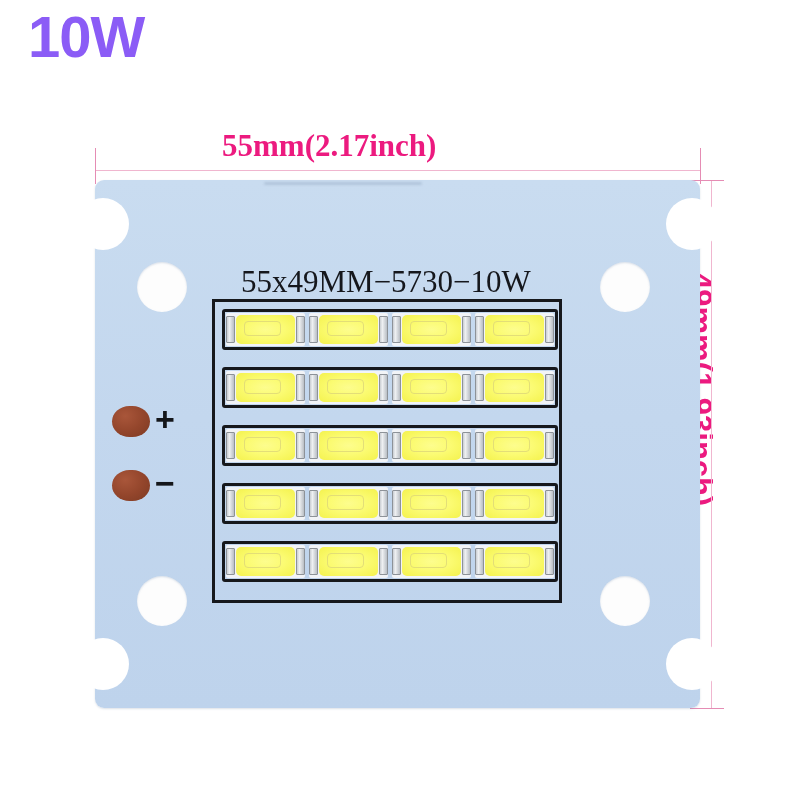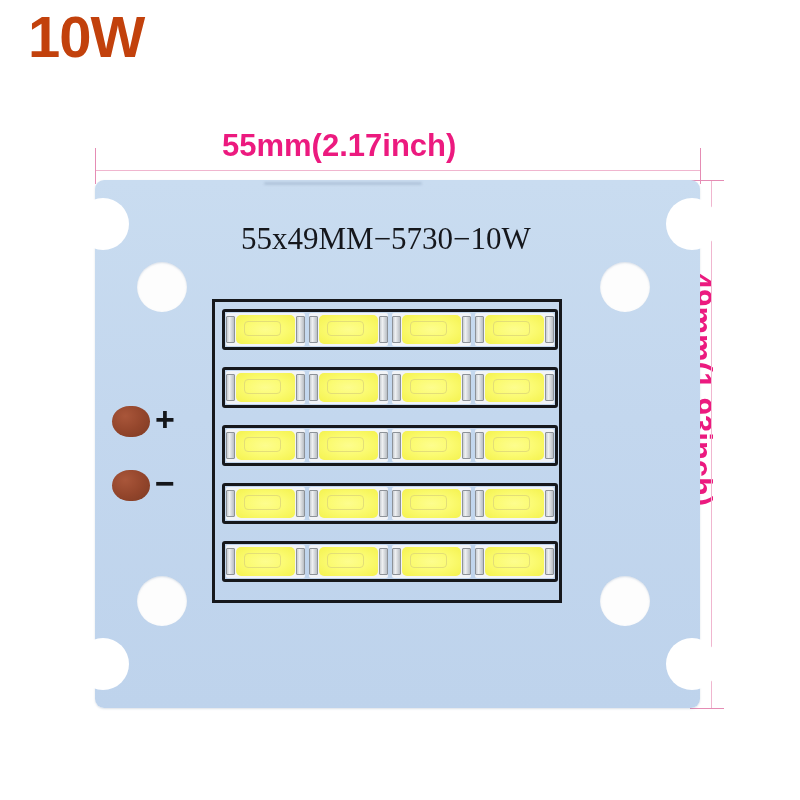--- a/index.html
+++ b/index.html
@@ -20,21 +20,21 @@
     background: #ffffff;
   }
 
   
   #power-title {
     position: absolute;
     left: 28px;
     top: 8px;
     font-size: 58px;
     font-weight: bold;
-    color: #c2410c;
+    color: #8b5cf6;
     letter-spacing: -1px;
     font-family: "Liberation Sans", sans-serif;
     line-height: 1;
   }
 
   
   .dim-label {
     position: absolute;
     color: #ec1a7f;
     font-weight: bold;
@@ -60,20 +60,21 @@
   .tick-h {
     position: absolute;
     height: 1px;
     background: #e58cb4;
   }
 
   #label-width-outer {
     left: 222px;
     top: 130px;
     font-size: 31px;
+    font-family: Liberation Serif, serif;
   }
   #label-height-outer {
     left: 716px;
     top: 272px;
     font-size: 31px;
     transform: rotate(90deg);
     transform-origin: left top;
   }
   #label-width-inner {
     left: 283px;
@@ -125,20 +126,21 @@
     box-shadow: inset 0 1px 2px rgba(150,170,195,0.35);
   }
 
   
   .silkscreen {
     position: absolute;
     color: #15171c;
     font-family: "Liberation Serif", serif;
     white-space: nowrap;
     line-height: 1;
+    margin-top: 43px;
   }
   #silk-model {
     left: 146px;
     top: 43px;
     font-size: 31px;
     letter-spacing: 0px;
   }
   #silk-code {
     left: 254px;
     top: 443px;

